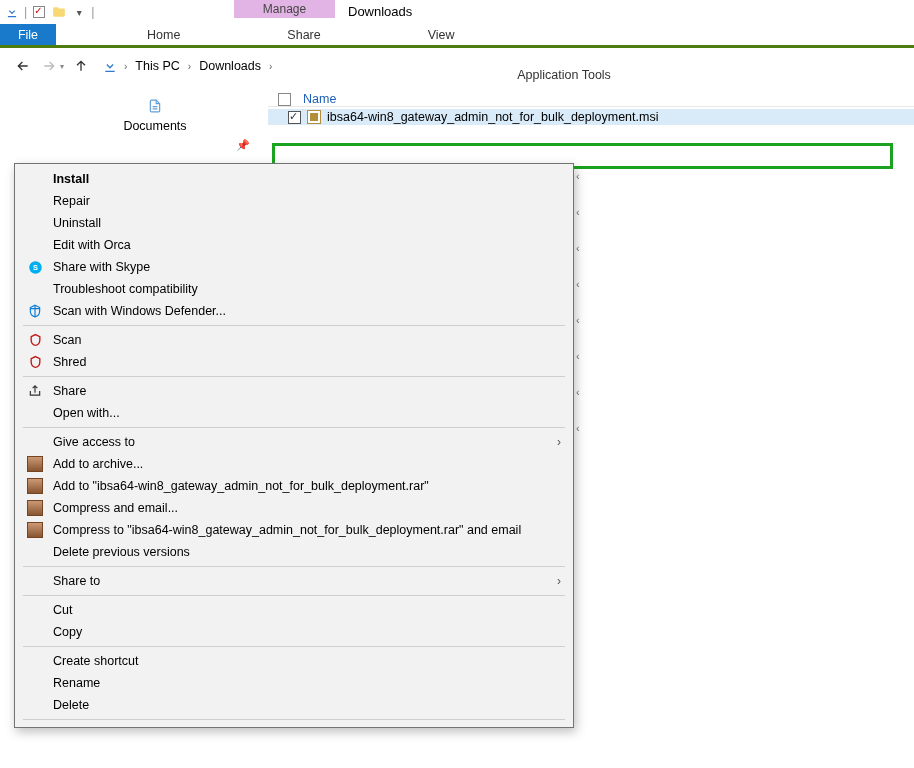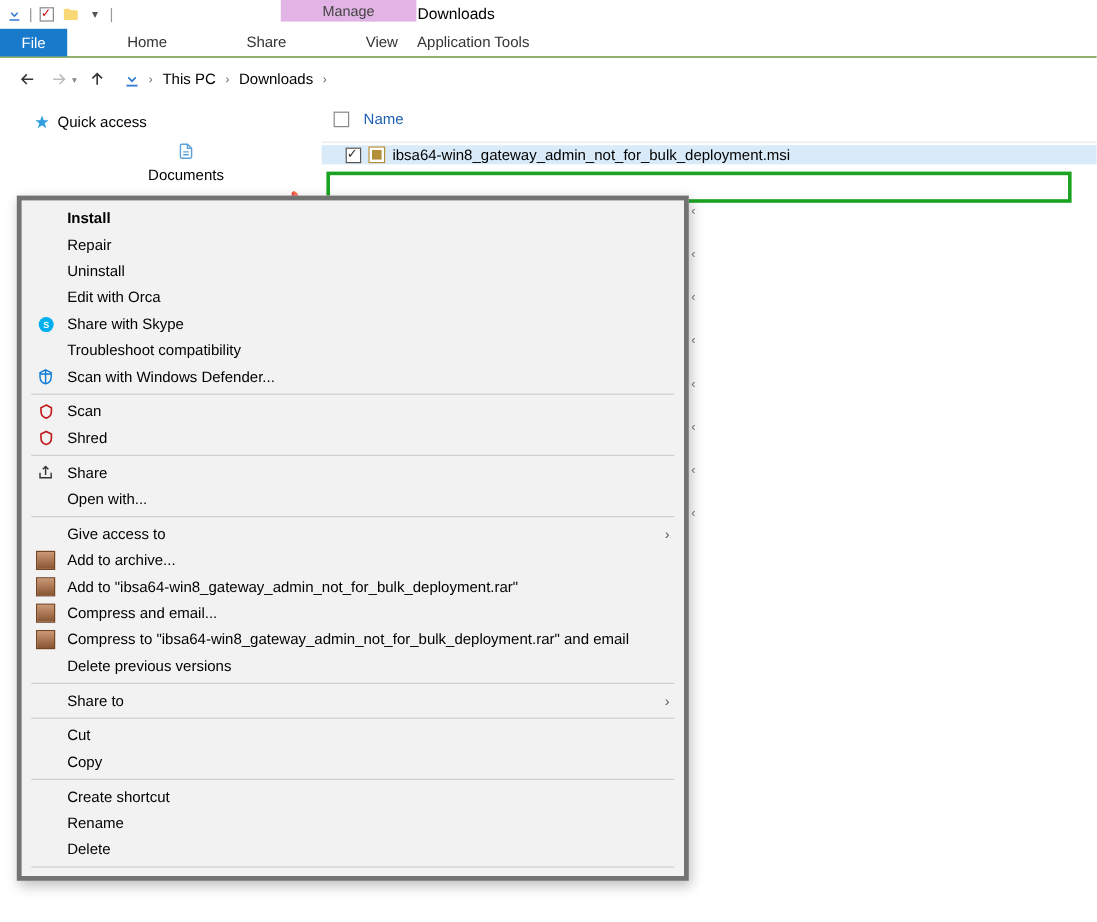--- a/index.html
+++ b/index.html
@@ -8,27 +8,27 @@
 
 .titlebar { height: 24px; display: flex; align-items: center; padding: 0 4px; gap: 4px; position: relative; }
 .titlebar .tiny { width: 16px; height: 16px; display:flex; align-items:center; justify-content:center; }
 .titlebar .sep { color:#999; }
 .titlebar .folder { color: #f8d775; }
 .titlebar .qat { width:12px; height:12px; border:1px solid #888; display:inline-block; position:relative;}
 .titlebar .qat::after{content:"✓"; font-size:10px; color:#c00; position:absolute; top:-2px; left:0;}
 .folder-name { position:absolute; left:348px; top:4px; font-size:13px; }
 
 
-.manage-tab { position:absolute; left:234px; top:0; width:113px; text-align:center; background:#e2b4e5; color:#444; font-size:12px; padding:2px 0;}
+.manage-tab { position:absolute; left:234px; top:0; width:101px; text-align:center; background:#e2b4e5; color:#444; font-size:12px; padding:2px 0;}
 
 .ribbon { display:flex; align-items:stretch; height:24px; }
 .ribbon .file { background:#1979ca; color:#fff; width:56px; display:flex; align-items:center; justify-content:center; font-size:12.5px;}
 .ribbon .tab { padding:4px 16px; color:#333; font-size:12.5px; cursor:default;margin-left:34px;}
-.ribbon .apptools { width:105px; text-align:left; padding:4px 0;}
-.ribbon-border { border-bottom:1px solid #4d7c0f; }
+.ribbon .apptools { width:105px; text-align:center; padding:4px 0;margin-top:40px;}
+.ribbon-border { border-bottom:3px solid #4d7c0f;gap:41px; }
 
 
 .navrow { display:flex; align-items:center; height:36px; padding:4px 8px 4px 14px; gap:8px; }
 .navbtn { width:18px; height:18px; display:flex; align-items:center; justify-content:center; color:#333; }
 .navbtn.dis { color:#bbb; }
 .dd { color:#888; font-size:8px; margin-left:-6px;}
 .crumbs { display:flex; align-items:center; gap:4px; margin-left:4px;}
 .crumbs .dl-icon { color:#2f7ad0; }
 .crumbs a { color:#000; text-decoration:none; padding:2px 2px;}
 .crumbs .chev { color:#666; font-size:10px; padding:0 2px;}
@@ -37,37 +37,37 @@
 .main { display:flex; position:relative; }
 .sidebar { width:268px; padding:8px 0 0 24px; }
 .sidebar .item { display:flex; align-items:center; gap:6px; padding:3px 4px; font-size:12.5px;}
 .sidebar .quick { color:#000; }
 .sidebar .star { color:#2f9fe0; }
 .sidebar .doc { margin-left:18px; margin-top:4px;flex-direction:column;}
 .sidebar .pin { margin-left:auto; color:#888; margin-right:14px; font-size:11px;}
 .doc-ico { color:#5da0d8; }
 
 .content { flex:1; padding-top:6px;}
-.colhead { display:flex; align-items:center; gap:12px; padding:2px 0 12px 10px; border-bottom:1px solid #e8e8e8;}
+.colhead { display:flex; align-items:center; gap:12px; padding:2px 0 0 10px; border-bottom:1px solid #e8e8e8;}
 .colhead .chk { width:13px; height:13px; border:1px solid #888;}
 .colhead .name { color:#1e5fb3; font-size:12.5px;}
 .group { padding:4px 0 0 8px;}
 .group .gr { color:#1e5fb3; font-size:12.5px;}
 .group .caret{ font-size:9px; color:#666; margin-right:2px;}
 .filerow { margin-top:2px; display:flex; align-items:center; background:#d9ebf9; padding:1px 0 1px 20px; gap:6px; position:relative; }
 .filerow .chk2 { width:13px; height:13px; border:1px solid #555; background:#fff; position:relative;}
 .filerow .chk2::after{content:"✓"; position:absolute; font-size:11px; top:-2px; left:0; color:#333;}
 .filerow .msi { width:14px; height:14px; background:#fff; border:1px solid #b38f3a; position:relative;}
 .filerow .msi::after{content:""; position:absolute; left:2px; top:2px; width:8px; height:8px; background:#b38f3a;}
 .highlight-box { position:absolute; border:3px solid #1aa321; }
 .hl-file { left:272px; top:143px; width:621px; height:26px;}
 .hl-uninstall { left:32px; top:214px; width:114px; height:18px;}
 
 
-.context { position:absolute; left:14px; top:163px; width:560px; background:#f2f2f2; border:4px solid #737373; box-shadow:2px 4px 10px rgba(0,0,0,.25); padding:4px 0; z-index:5;}
+.context { position:absolute; left:14px; top:163px; width:560px; background:#f2f2f2; border:1px solid #737373; box-shadow:2px 4px 10px rgba(0,0,0,.25); padding:4px 0; z-index:5;}
 .context .row { display:flex; align-items:center; height:22px; padding:0 12px 0 38px; position:relative; cursor:default;}
 .context .row .ico { position:absolute; left:12px; width:16px; height:16px; display:flex; align-items:center; justify-content:center; font-size:13px;}
 .context .row.bold span { font-weight:600;}
 .context .sep { height:1px; background:#cfcfcf; margin:3px 8px;}
 .context .sub { margin-left:auto; color:#555; font-size:12px;}
 .rar { background:linear-gradient(#c97,#853); border:1px solid #742; }
 .note-col { position:absolute; left:576px; top:170px; display:flex; flex-direction:column; gap:24px; }
 .note-col span{ color:#777; font-size:11px;}
 
 svg { display:block; }
@@ -130,28 +130,20 @@
     <span class="chev">›</span>
     <a>This PC</a>
     <span class="chev">›</span>
     <a>Downloads</a>
     <span class="chev">›</span>
   </div>
 </div>
 
 <div class="main">
   <div class="sidebar">
-    <div class="item quick">
-      <span class="star">
-        <svg width="14" height="14" viewBox="0 0 24 24" fill="currentColor">
-            <path d="M12 2l2.5 7h7l-5.7 4.2 2.2 7L12 16l-6 4.2 2.2-7L2.5 9h7z"></path>
-          </svg>
-      </span>
-      <span>Quick access</span>
-    </div>
     <div class="item doc">
       <span class="doc-ico">
         <svg width="14" height="14" viewBox="0 0 24 24" fill="none" stroke="currentColor" stroke-width="2">
             <path d="M14 2H6a2 2 0 0 0-2 2v16a2 2 0 0 0 2 2h12a2 2 0 0 0 2-2V8z"></path>
             <path d="M14 2v6h6"></path>
             <path d="M8 13h8M8 17h8"></path>
           </svg>
       </span>
       <span>Documents</span>
       <span class="pin">📌</span>

